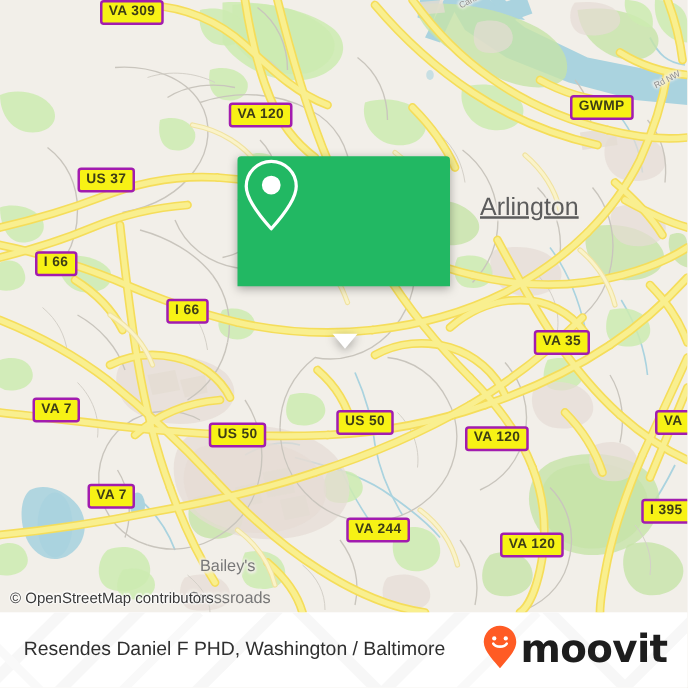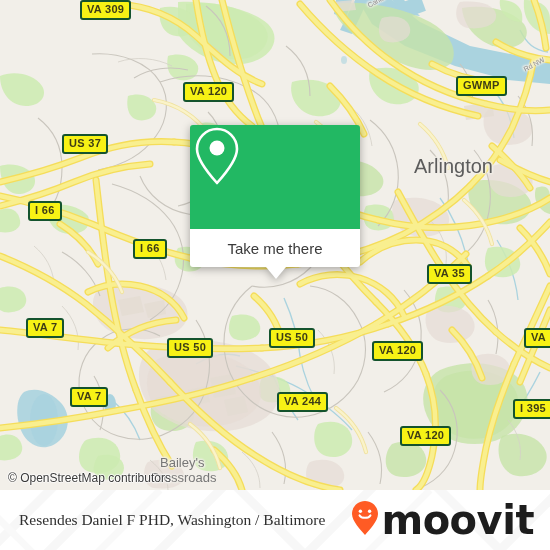--- a/index.html
+++ b/index.html
@@ -15,21 +15,21 @@
   #map{
     position:absolute; left:0; top:0; width:550px; height:490px;
     background:#f2efe9; overflow:hidden;
   }
   #map svg{ position:absolute; left:0; top:0; }
 
   
   .shield{
     position:absolute;
     background:#f7f215;
-    border:2px solid #14532d;
+    border:2px solid #a21caf;
     border-radius:3px;
     color:#3d3d16;
     font-size:11px;
     font-weight:bold;
     letter-spacing:.3px;
     padding:1px 5px 2px 5px;
     line-height:13px;
     white-space:nowrap;
     font-family:"Liberation Sans", sans-serif;
   }
@@ -95,31 +95,31 @@
     display:flex; align-items:center;
   }
   #footer-watermark{
     position:absolute; left:0; top:0; width:550px; height:60px;
     opacity:.5;
   }
   #footer-title{
     position:relative; z-index:2;
     margin-left:19px;
     font-size:15.5px; color:#2f2f2f;
-    font-family:Liberation Serif, serif;
+    font-family:Liberation Sans, sans-serif;
     white-space:nowrap;
   }
   #brand{
     position:absolute; right:16px; top:50%;
     transform:translateY(-50%);
     z-index:2;
     display:flex; align-items:center; gap:1px;
   }
   #brand-word{
-    font-size:40px; font-weight:bold; color:#1d1d1d;
+    font-size:31px; font-weight:bold; color:#1d1d1d;
     letter-spacing:-0.5px; line-height:31px;
     font-family:"DejaVu Sans", sans-serif;
   }
 </style>
 </head>
 <body>
 
 <div id="app">
 
   <div id="map">
@@ -438,45 +438,44 @@
         <div class="shield" style="left: 456px; top: 76px;">GWMP</div>
         <div class="shield" style="left: 28px; top: 201px;">I 66</div>
         <div class="shield" style="left: 133px; top: 239px;">I 66</div>
         <div class="shield" style="left: 427px; top: 264px;">VA 35</div>
         <div class="shield" style="left: 26px; top: 318px;">VA 7</div>
         <div class="shield" style="left: 167px; top: 338px;">US 50</div>
         <div class="shield" style="left: 269px; top: 328px;">US 50</div>
         <div class="shield" style="left: 372px; top: 341px;">VA 120</div>
         <div class="shield" style="left: 524px; top: 328px;">VA</div>
         <div class="shield" style="left: 70px; top: 387px;">VA 7</div>
-        <div class="shield" style="left: 277px; top: 392px;">VA 244</div>
+        <div class="shield" style="left: 277px; top: 414px;">VA 244</div>
         <div class="shield" style="left: 400px; top: 426px;">VA 120</div>
         <div class="shield" style="left: 513px; top: 399px;">I 395</div>
       </div>
 
     <div id="places">
-        <div class="place city" style="left: 414px; top: 155px;">Arlington</div>
-        <div class="place town" style="left: 160px; top: 455px;">Bailey's</div>
+        <div class="place city" style="left: 384px; top: 155px; text-decoration: underline;">Arlington</div>
+        <div class="place town" style="left: 160px; top: 445px;">Bailey's</div>
         <div class="place town" style="left: 150px; top: 470px;">Crossroads</div>
         <div class="place small rot" style="left: 368px; top: 2px;">Canal</div>
         <div class="place small rot" style="left: 524px; top: 66px;">Rd NW</div>
       </div>
 
     <div id="osm-attr">© OpenStreetMap contributors</div>
 
     <div id="popup">
       <div id="popup-body">
         <span>
           <svg width="54" height="62" viewBox="0 0 54 62" aria-hidden="true">
             <path d="M27 4 C16 4 7 13 7 24 C7 34 18 48 27 58 C36 48 47 34 47 24 C47 13 38 4 27 4 Z" fill="none" stroke="#ffffff" stroke-width="2.6" stroke-linejoin="round"></path>
             <circle cx="27" cy="23" r="7.5" fill="#ffffff"></circle>
           </svg>
         </span>
       </div>
-      <div id="popup-cta">Take me there</div>
       <div id="popup-tail"></div>
     </div>
   </div>
 
   <div id="footer">
 
     <svg id="footer-watermark" viewBox="0 0 550 60">
       <g stroke="#f0f0f0" stroke-width="9" fill="none">
         <path d="M-20,70 L60,-10"></path>
         <path d="M40,70 L120,-10"></path>

